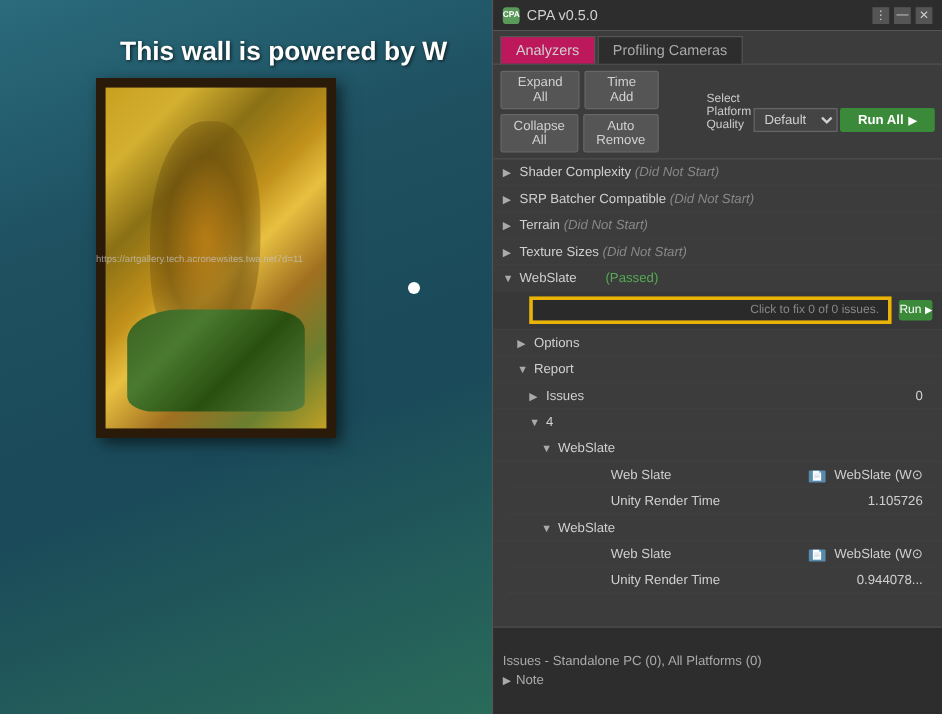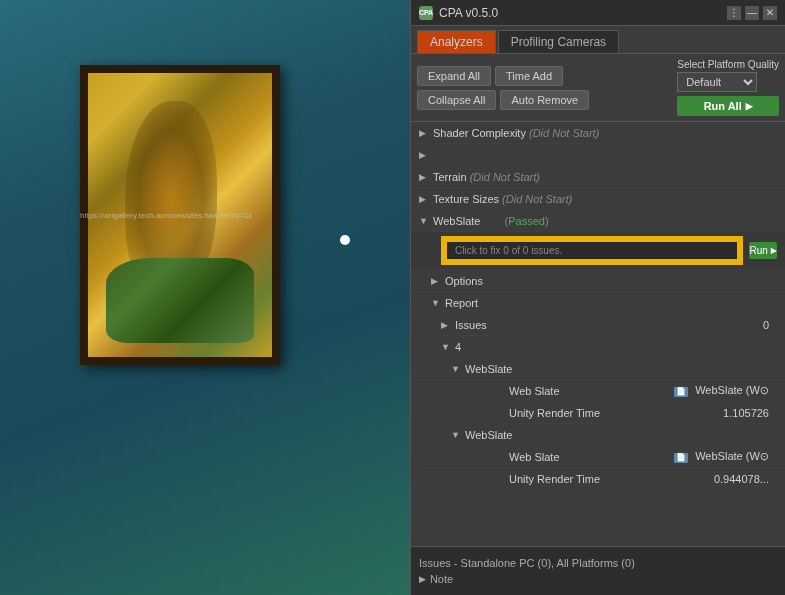--- a/index.html
+++ b/index.html
@@ -167,21 +167,21 @@
       cursor: pointer;
       color: #aaa;
       background: #2d2d2d;
       border: 1px solid #555;
       border-bottom: none;
       margin-right: 2px;
     }
 
     .tab.active {
       color: #d0d0d0;
-      background: #c2410c;
+      background: #be185d;
     }
 
     
     .toolbar {
       background: #3c3c3c;
       padding: 5px 6px;
       display: flex;
       gap: 4px;
       align-items: center;
       flex-wrap: wrap;
@@ -198,21 +198,21 @@
       cursor: pointer;
       border-radius: 2px;
     }
 
     .platform-select {
       background: #444;
       border: 1px solid #666;
       color: #d0d0d0;
       font-size: 11px;
       padding: 2px 4px;
-      width: 80px;
+      width: 70px;
     }
 
     .run-all-btn {
       background: #3a8a3a;
       border: none;
       color: white;
       padding: 4px 12px;
       font-size: 11px;
       cursor: pointer;
       font-weight: bold;
@@ -296,25 +296,25 @@
       align-items: center;
       padding: 4px 8px 4px 30px;
       background: #383838;
       border-bottom: 1px solid #404040;
       gap: 6px;
     }
 
     .fix-btn-area {
       flex: 1;
       background: #2a2a2a;
-      border: 6px solid #eab308;
+      border: 3px solid #eab308;
       color: #888;
       padding: 3px 8px;
       font-size: 10px;
-      text-align: left;
+      text-align: right;
     }
 
     .run-btn {
       background: #3a8a3a;
       border: none;
       color: white;
       padding: 3px 0;
       font-size: 10px;
       cursor: pointer;
       border-radius: 2px;
@@ -344,21 +344,21 @@
       font-size: 8px;
       color: white;
       text-align: center;
       line-height: 10px;
     }
 
     
     .bottom-bar {
       background: #2d2d2d;
       border-top: 1px solid #555;
-      padding: 8px 8px;
+      padding: 20px 8px;
       flex-shrink: 0;
     }
 
     .issues-line {
       color: #aaa;
       font-size: 11px;
       padding: 2px 0;
     }
 
     .export-btn {
@@ -383,20 +383,21 @@
 
     .note-row .arrow {
       margin-right: 4px;
       font-size: 9px;
     }
   </style>
 </head>
 <body>
 
 <div id="game-view">
+  <div id="game-view-text">This wall is powered by W</div>
   <div class="painting-frame">
     <div class="painting-inner"></div>
   </div>
   <div class="painting-url">https://artgallery.tech.acronewsites.twa.net7d=11</div>
   <div class="dot-marker"></div>
 </div>
 
 <div id="cpa-panel">
 
   <div class="title-bar">
@@ -421,21 +422,21 @@
       <div style="display:flex; gap:4px; flex-direction:column;">
         <div style="display:flex; gap:4px;">
           <button class="toolbar-btn">Expand All</button>
           <button class="toolbar-btn">Time Add</button>
         </div>
         <div style="display:flex; gap:4px;">
           <button class="toolbar-btn">Collapse All</button>
           <button class="toolbar-btn">Auto Remove</button>
         </div>
       </div>
-      <div style="margin-left:auto; display:flex; flex-direction:column; align-items:flex-end; gap:2px;padding-left:36px;">
+      <div style="margin-left:auto; display:flex; flex-direction:row; align-items:flex-end; gap:2px;padding-left:36px;">
         <span style="color:#ccc; font-size:10px;">Select Platform Quality</span>
         <div style="display:flex; gap:4px; align-items:center; width:100%;">
           <select class="platform-select">
             <option>Default</option>
           </select>
         </div>
         <button class="run-all-btn">Run All</button>
       </div>
     </div>
   </div>
@@ -445,20 +446,24 @@
     <div class="tree-item">
       <span class="arrow">▶</span>
       <span class="item-name">
         <span>Shader Complexity</span>
         <span class="status-did-not-start">(Did Not Start)</span>
       </span>
     </div>
 
     <div class="tree-item">
       <span class="arrow">▶</span>
+      <span class="item-name">
+        <span>SRP Batcher Compatible</span>
+        <span class="status-did-not-start">(Did Not Start)</span>
+      </span>
     </div>
 
     <div class="tree-item">
       <span class="arrow">▶</span>
       <span class="item-name">
         <span>Terrain</span>
         <span class="status-did-not-start">(Did Not Start)</span>
       </span>
     </div>
 

